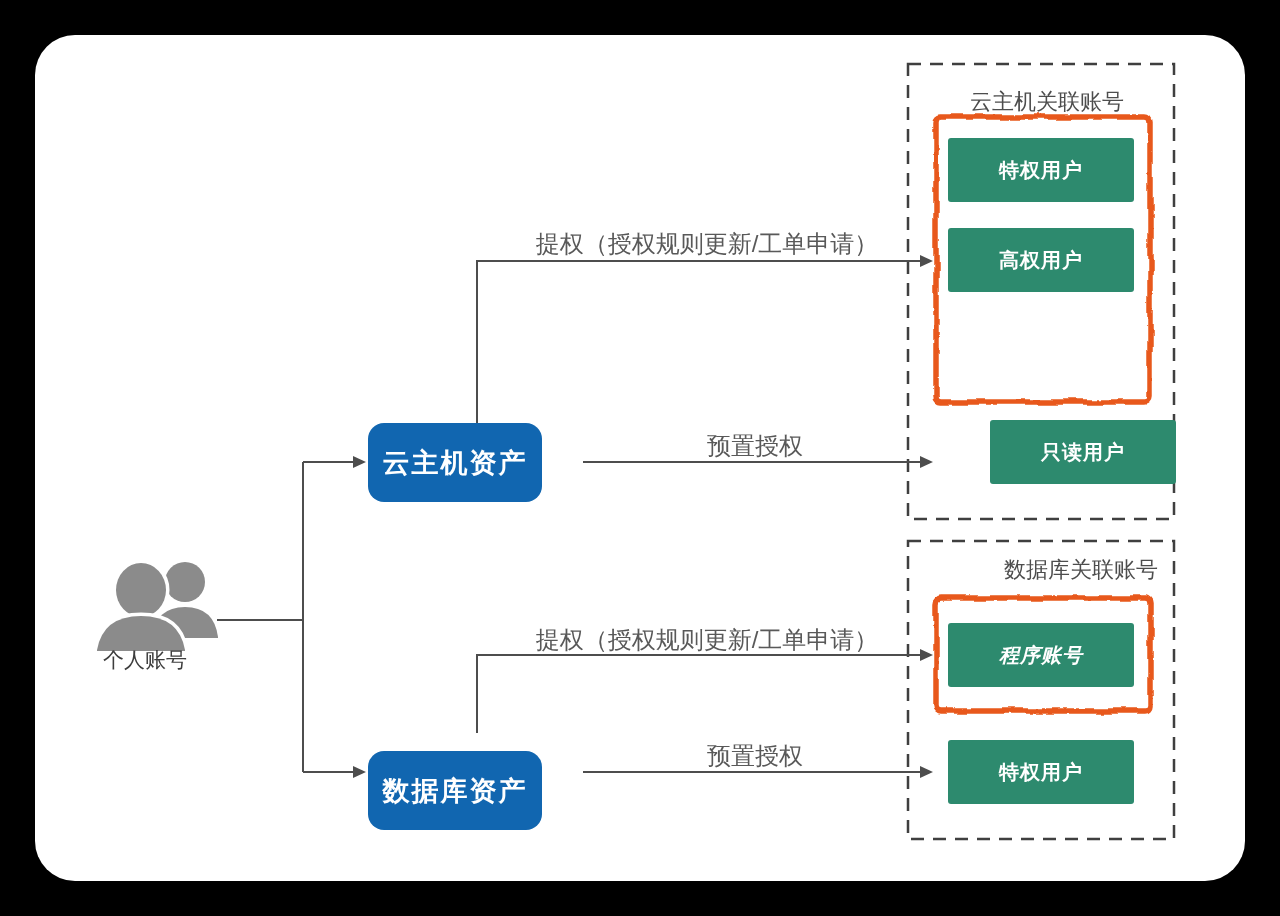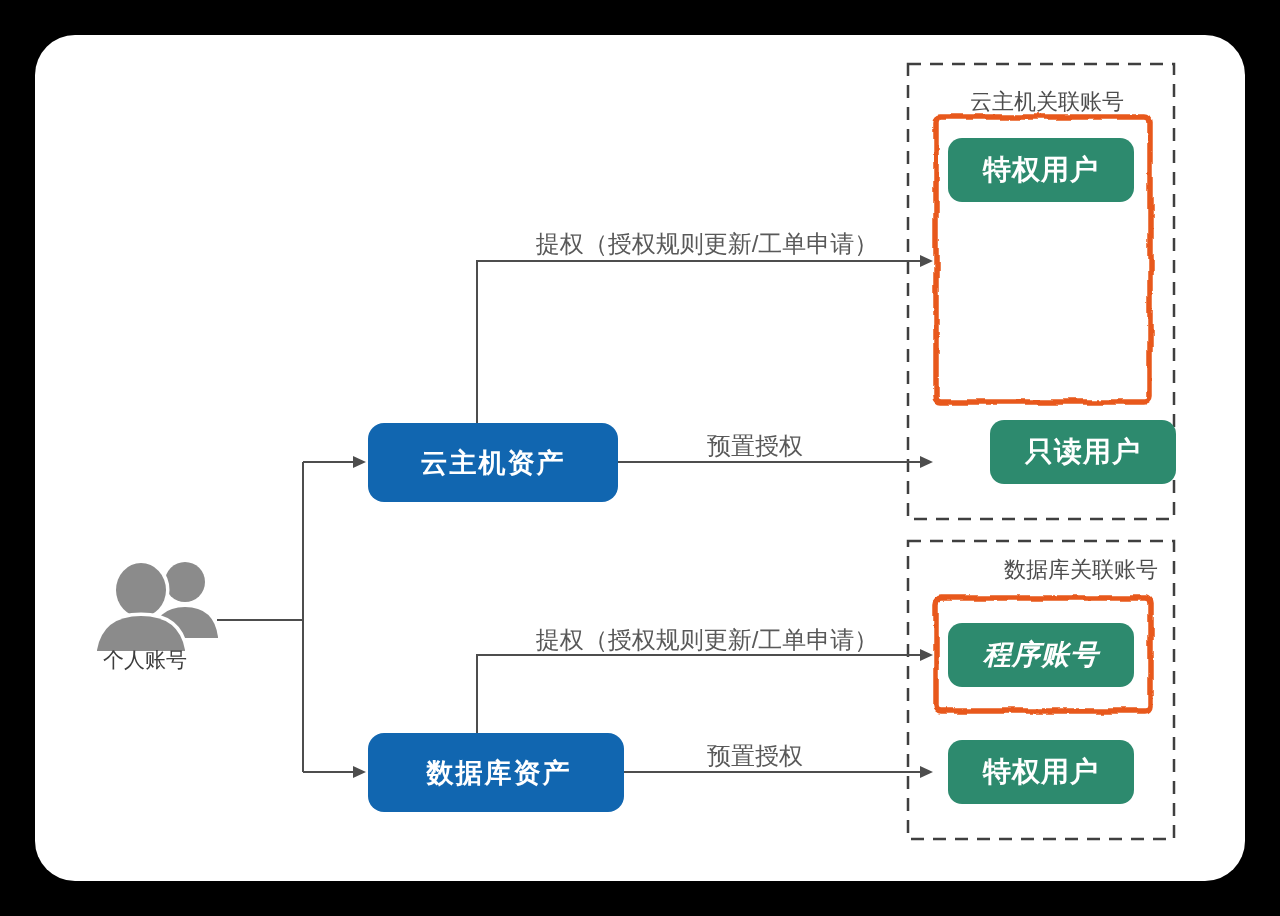--- a/index.html
+++ b/index.html
@@ -7,32 +7,32 @@
     position:relative; width:1280px; height:916px; background:#000; overflow:hidden;
     font-family:"Liberation Sans","DejaVu Sans",sans-serif;
   }
   .card {
     position:absolute; left:35px; top:35px; width:1210px; height:846px;
     background:#ffffff; border-radius:40px;
   }
   svg.overlay { position:absolute; left:0; top:0; width:1280px; height:916px; }
 
   .asset-box {
-    position:absolute; left:368px; width:250px; height:79px;
+    position:absolute; left:368px; width:174px; height:79px;
     background:#1166b0; border-radius:16px; color:#fff;
     font-size:27px; font-weight:bold; letter-spacing:2px;
     display:flex; align-items:center; justify-content:center;
   }
   .asset-cloud { top:423px; }
-  .asset-db    { top:733px;padding-left:6px; }
+  .asset-db    { top:751px; }
 
   .acct-box {
     position:absolute; left:948px; width:186px; height:64px;
-    background:#2d8a6e; border-radius:14px; color:#fff;
-    font-size:28px; font-weight:bold; letter-spacing:1px;
+    background:#2d8a6e; border-radius:3px; color:#fff;
+    font-size:20px; font-weight:bold; letter-spacing:1px;
     display:flex; align-items:center; justify-content:center;
   }
   .acct-1 { top:138px; }
   .acct-2 { top:228px; }
   .acct-3 { top:317px; }
   .acct-4 { top:420px;margin-left:42px; }
   .acct-5 { top:623px;font-style:italic; }
   .acct-6 { top:740px; }
 
   .group-title {
@@ -114,16 +114,17 @@
 
   <div class="edge-label el-esc-1">提权（授权规则更新/工单申请）</div>
   <div class="edge-label el-pre-1">预置授权</div>
   <div class="edge-label el-esc-2">提权（授权规则更新/工单申请）</div>
   <div class="edge-label el-pre-2">预置授权</div>
 
   <div class="group-title gt-1">云主机关联账号</div>
   <div class="group-title gt-2">数据库关联账号</div>
 
   <div class="acct-box acct-1">特权用户</div>
+  <div class="acct-box acct-2">高权用户</div>
   <div class="acct-box acct-4">只读用户</div>
   <div class="acct-box acct-5">程序账号</div>
   <div class="acct-box acct-6">特权用户</div>
 </div>
 
 </body></html>

